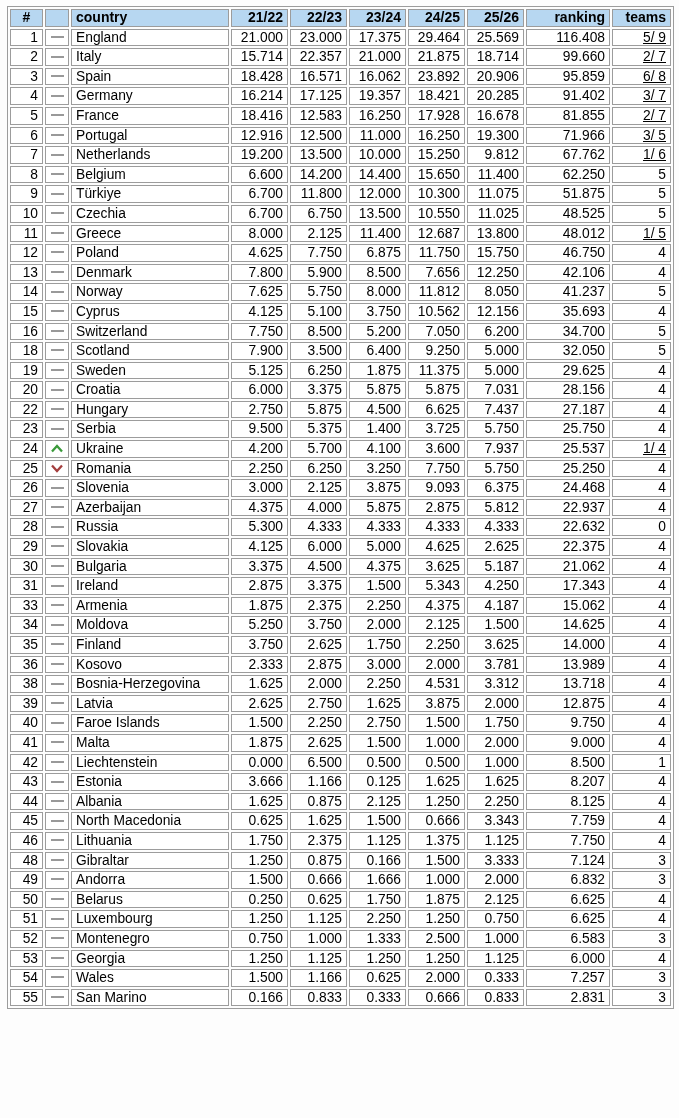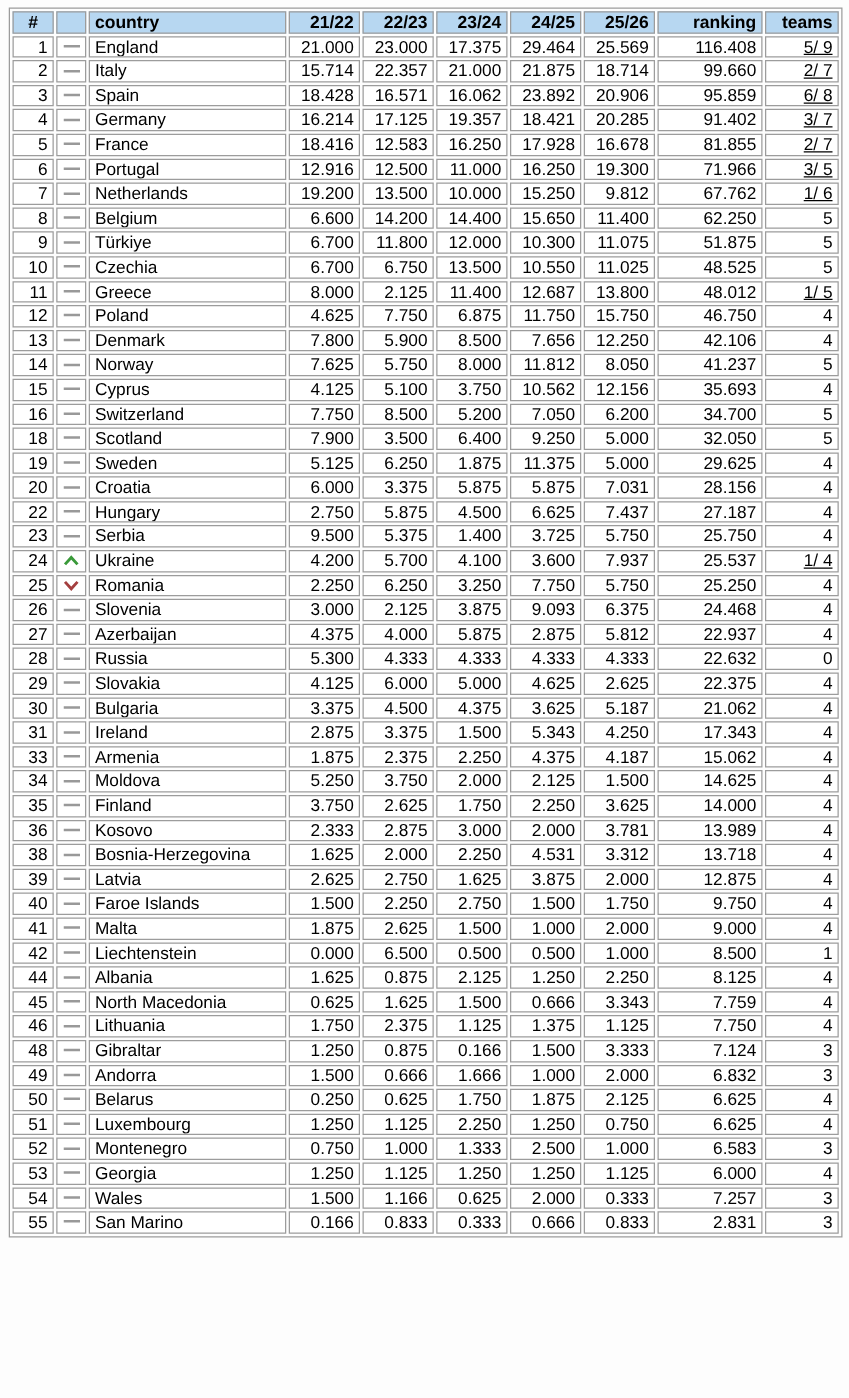--- a/index.html
+++ b/index.html
@@ -546,20 +546,32 @@
           <td class="al">Liechtenstein</td>
           <td class="ar">0.000</td>
           <td class="ar">6.500</td>
           <td class="ar">0.500</td>
           <td class="ar">0.500</td>
           <td class="ar">1.000</td>
           <td class="ar">8.500</td>
           <td class="ar">1</td>
         </tr>
         <tr>
+          <td class="ar">43</td>
+          <td class="ac mov"><span class="dash"></span></td>
+          <td class="al">Estonia</td>
+          <td class="ar">3.666</td>
+          <td class="ar">1.166</td>
+          <td class="ar">0.125</td>
+          <td class="ar">1.625</td>
+          <td class="ar">1.625</td>
+          <td class="ar">8.207</td>
+          <td class="ar">4</td>
+        </tr>
+        <tr>
           <td class="ar">44</td>
           <td class="ac mov"><span class="dash"></span></td>
           <td class="al">Albania</td>
           <td class="ar">1.625</td>
           <td class="ar">0.875</td>
           <td class="ar">2.125</td>
           <td class="ar">1.250</td>
           <td class="ar">2.250</td>
           <td class="ar">8.125</td>
           <td class="ar">4</td>

